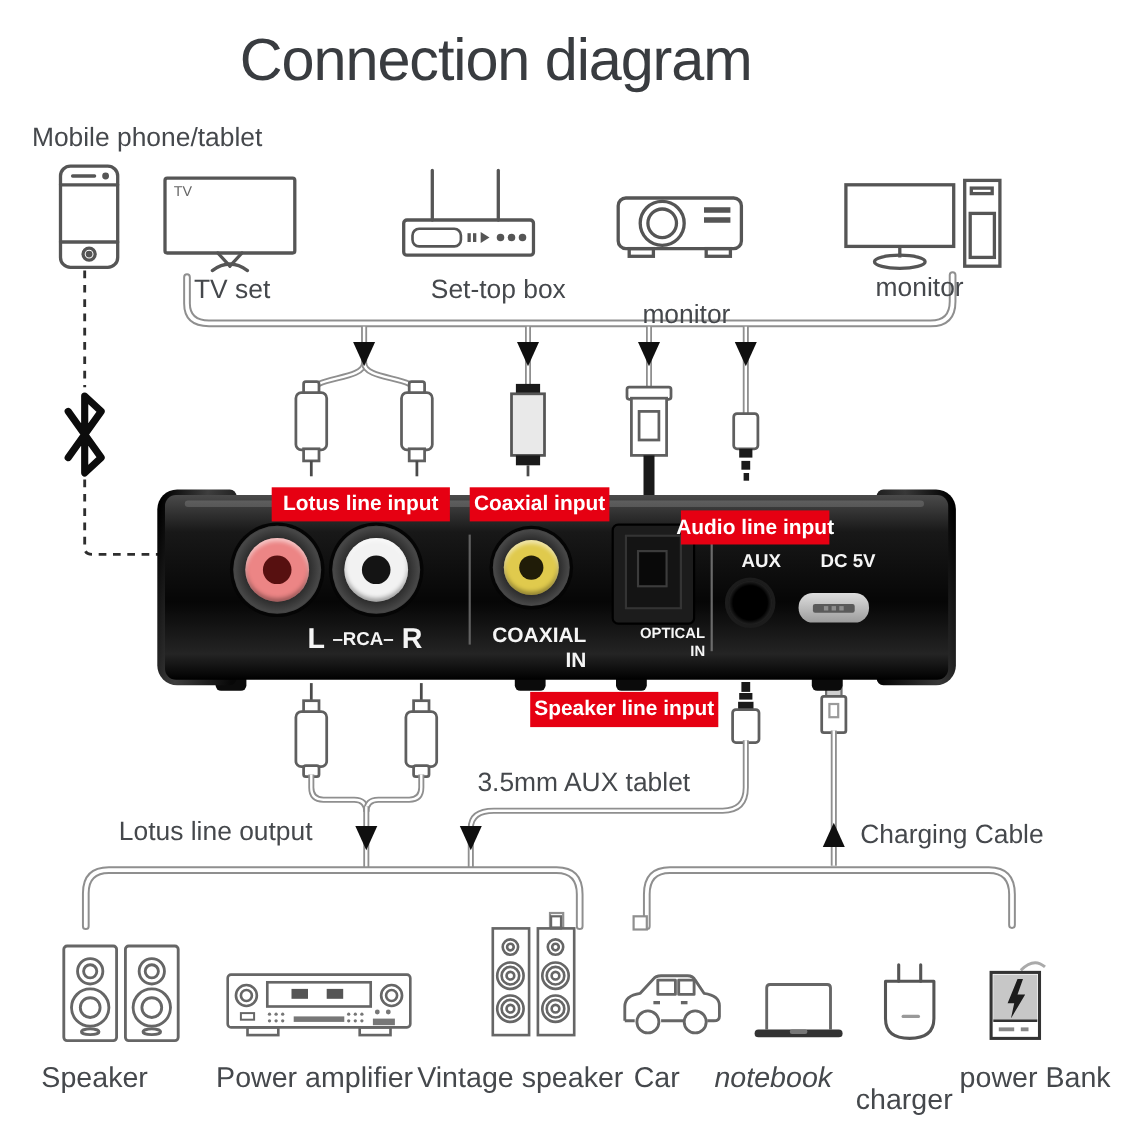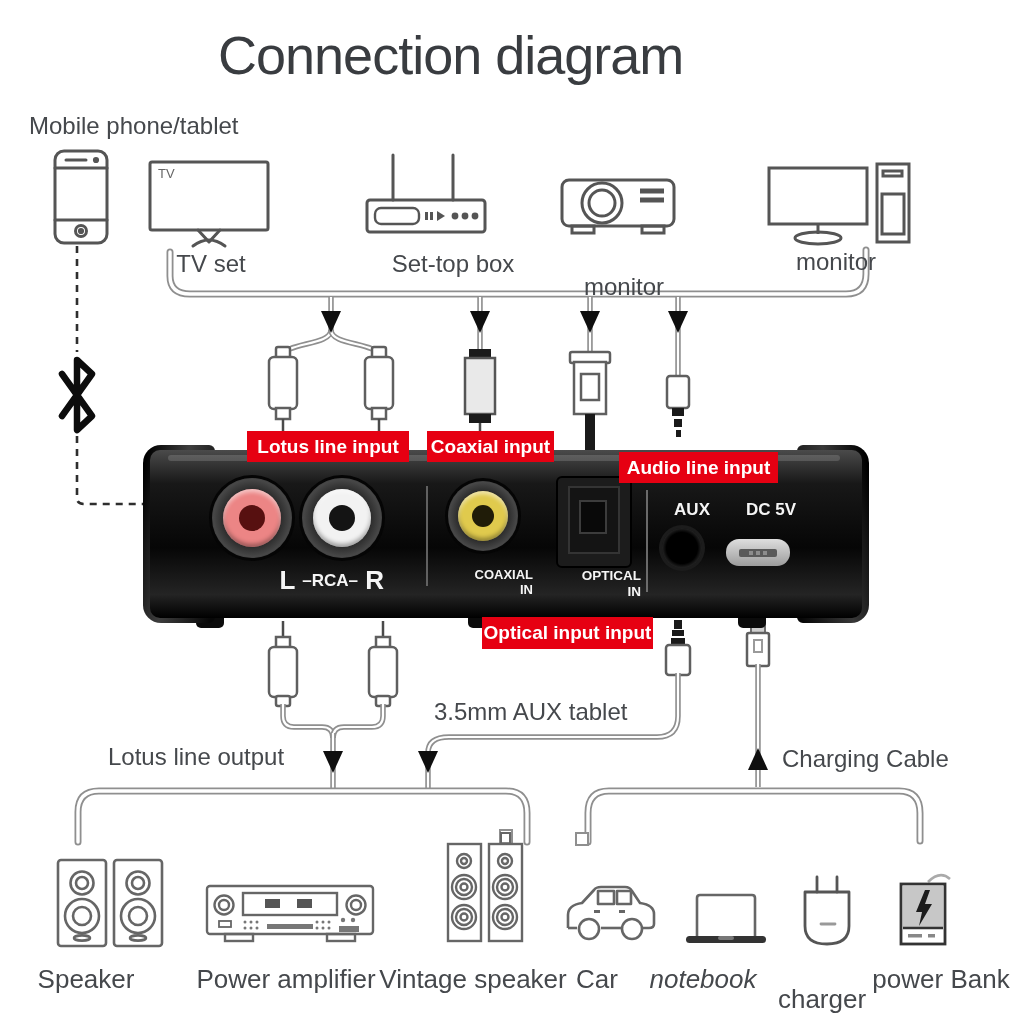--- a/index.html
+++ b/index.html
@@ -3,21 +3,21 @@
 <meta charset="utf-8">
 <style>
   html,body{margin:0;padding:0;background:#fff;}
   .stage{position:relative;width:1024px;height:1024px;background:#fff;overflow:hidden;
          font-family:"Liberation Sans",sans-serif;color:#45484c;}
   .abs{position:absolute;}
   .title{font-size:54px;font-weight:500;color:#393c40;letter-spacing:-1px;white-space:nowrap;}
   .lbl{font-size:24px;color:#45484c;white-space:nowrap;}
   .lbl-c{transform:translateX(-50%);}
   .red-lbl{background:#e60012;color:#fff;font-weight:700;font-size:19px;
-           display:flex;align-items:center;justify-content:center;white-space:nowrap;}
+           display:flex;align-items:center;justify-content:center;white-space:nowrap;margin-top:12px;}
   
   .cap{position:absolute;top:445px;width:72px;height:178px;background:linear-gradient(100deg,#000 5%,#3e3e3e 45%,#070707 95%);}
   .cap-l{left:143px;border-radius:18px 6px 6px 18px;}
   .cap-r{left:797px;border-radius:6px 18px 18px 6px;background:linear-gradient(260deg,#000 5%,#383838 45%,#070707 95%);}
   .foot{position:absolute;height:16px;background:#0b0b0b;border-radius:0 0 5px 5px;}
   .dev-body{position:absolute;left:150px;top:450px;width:712px;height:168px;border-radius:10px;
             background:linear-gradient(180deg,#4a4a4a 0%,#181818 20%,#060606 58%,#242424 86%,#000 100%);}
   .dev-shine{position:absolute;left:168px;top:455px;width:672px;height:6px;border-radius:3px;background:rgba(255,255,255,.15);}
   .jack{position:absolute;border-radius:50%;background:radial-gradient(circle,#2e2e2e 52%,#474747 68%,#050505 100%);
         box-shadow:0 0 0 3px #050505;display:flex;align-items:center;justify-content:center;}
@@ -291,21 +291,21 @@
       <span>R</span>
     </div>
 
     <div class="divider" style="left:426px;top:486px;height:100px;"></div>
 
     <div class="jack yellow" style="left:448px;top:481px;width:70px;height:70px;">
       <div class="ring" style="width:50px;height:50px;">
           <div class="hole" style="width:22px;height:22px;"></div>
         </div>
     </div>
-    <div class="port-lbl" style="left:433px;top:568px;width:100px;font-size:13px;">
+    <div class="port-lbl" style="left:433px;top:568px;width:100px;font-size:19px;">
       <div>COAXIAL</div>
         <div>IN</div>
     </div>
 
     <div class="optical-port">
       <div class="optical-in1"></div>
         <div class="optical-in2"></div>
     </div>
     <div class="port-lbl" style="left:545px;top:568px;width:96px;font-size:13.5px;">
       <div>OPTICAL</div>
@@ -322,22 +322,22 @@
       <div class="slot">
           <div class="t"></div>
           <div class="t"></div>
           <div class="t"></div>
         </div>
     </div>
   </div>
 
   <div class="abs red-lbl" style="left:247px;top:431px;width:162px;height:31px;">Lotus line input</div>
   <div class="abs red-lbl" style="left:427px;top:431px;width:127px;height:31px;">Coaxial input</div>
-  <div class="abs red-lbl" style="left:619px;top:452px;width:159px;height:31px;">Audio line input</div>
-  <div class="abs red-lbl" style="left:482px;top:617px;width:171px;height:32px;">Optical input input</div>
+  <div class="abs red-lbl" style="left:619px;top:452px;width:135px;height:31px;">Audio line input</div>
+  <div class="abs red-lbl" style="left:482px;top:617px;width:171px;height:32px;">Speaker line input</div>
 
   <div class="abs lbl" style="left:108px;top:743px;">Lotus line output</div>
   <div class="abs lbl" style="left:434px;top:698px;">3.5mm AUX tablet</div>
   <div class="abs lbl" style="left:782px;top:745px;">Charging Cable</div>
 
   <svg class="abs" width="112" height="95" viewBox="0 0 112 95" style="left:55px;top:856px;">
     <g fill="none" stroke="#666" stroke-width="2.6">
       <rect x="3" y="4" width="48" height="86" rx="3"></rect>
       <circle cx="27" cy="27" r="11.5"></circle>
         <circle cx="27" cy="27" r="6"></circle>

